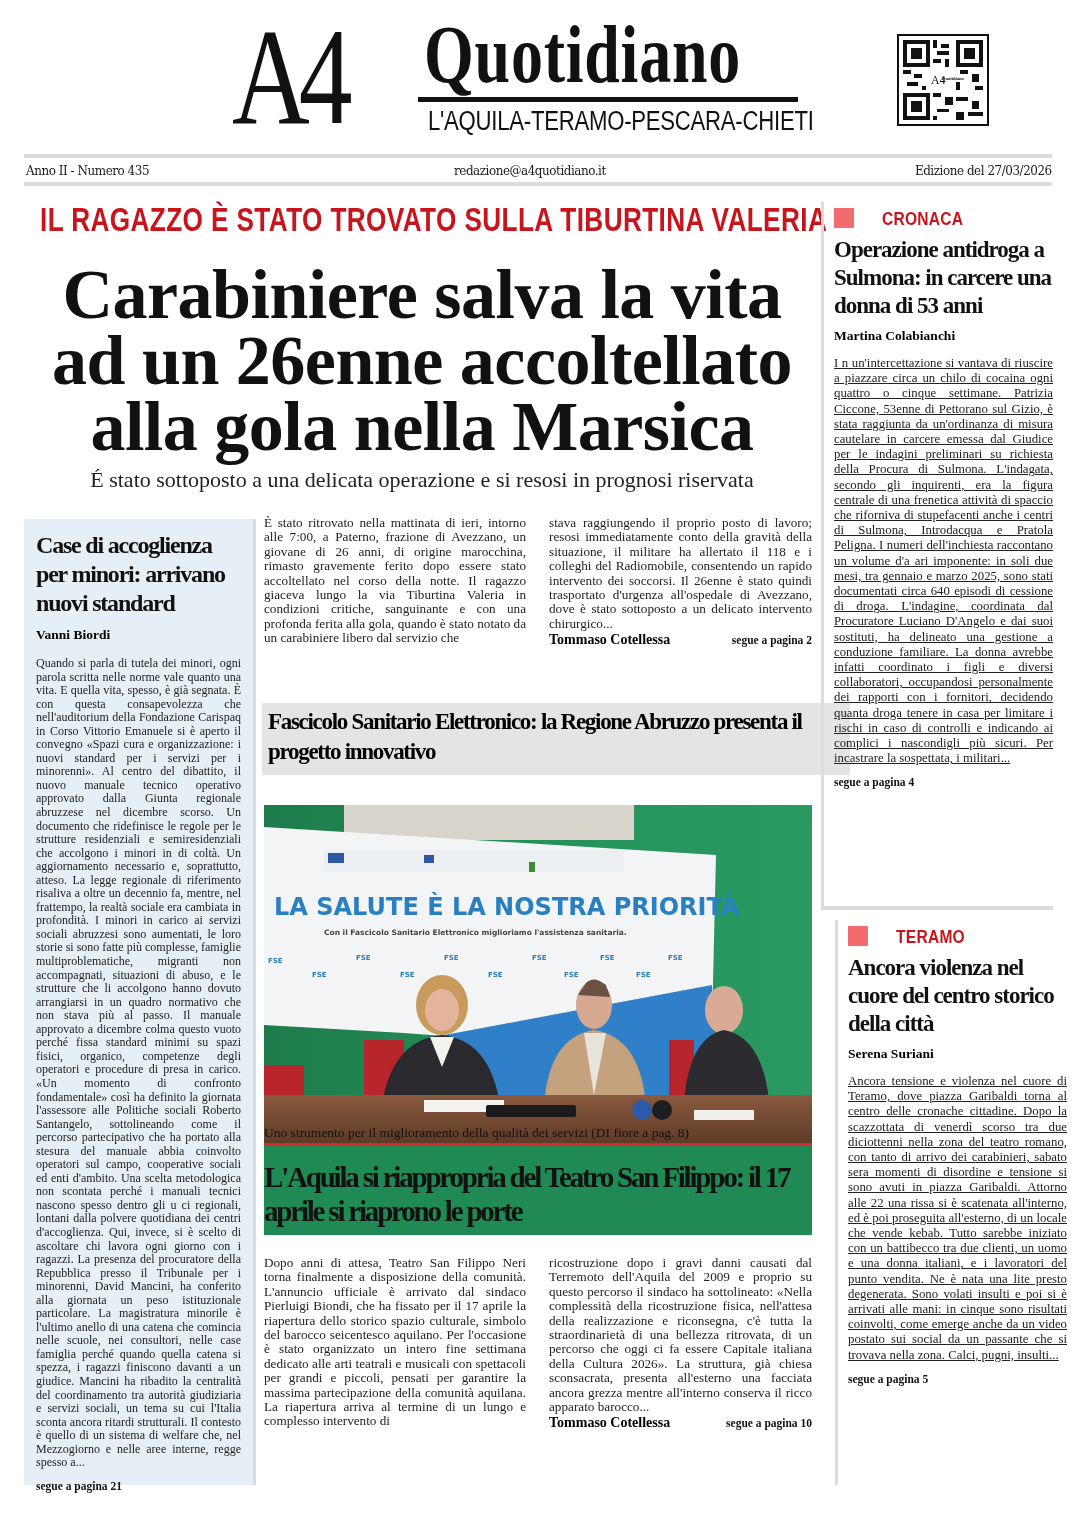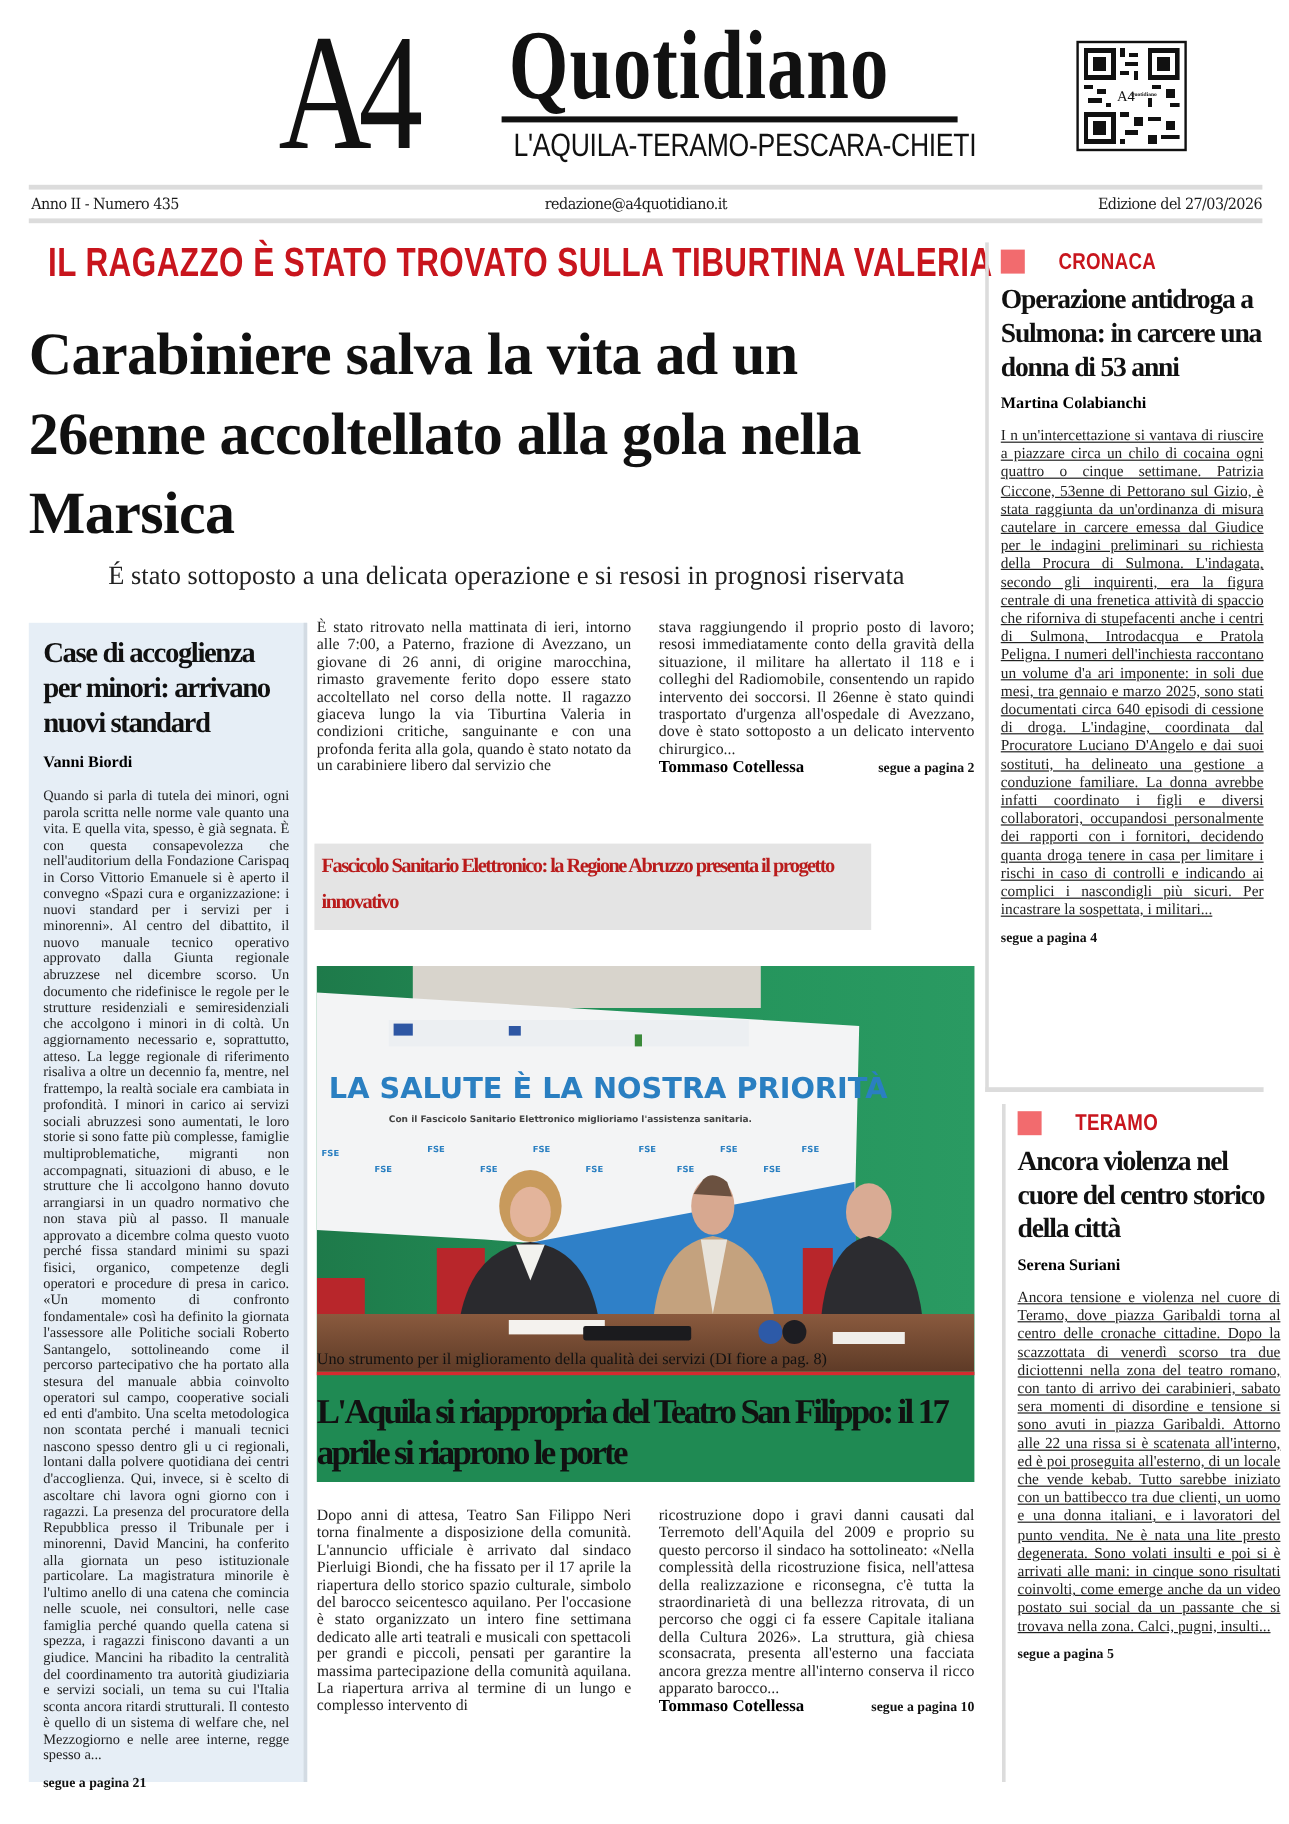--- a/index.html
+++ b/index.html
@@ -16,40 +16,40 @@
   .qr svg { width: 100%; height: 100%; display: block; }
 
   .infobar { position: absolute; left: 24px; top: 154px; width: 1028px; height: 32px; border-top: 4px solid #dcdcdc; border-bottom: 4px solid #dcdcdc; }
   .infobar span { position: absolute; top: 5px; font-size: 13px; font-family: "DejaVu Serif", serif; letter-spacing: -0.5px; transform: scaleX(0.92); transform-origin: left center; }
   .infobar .left { left: 2px; }
   .infobar .mid { left: 430px; }
   .infobar .right { right: 0; transform-origin: right center; }
 
   
   .kicker { position: absolute; left: 40px; top: 198px; width: 770px; font-family: "Liberation Sans", sans-serif; font-weight: 700; font-size: 34px; line-height: 42px; color: #c8151d; white-space: nowrap; transform: scaleX(0.77); transform-origin: left top; letter-spacing: 0.5px; }
-  .lead-title { position: absolute; left: 24px; top: 262px; width: 796px; font-family: "Liberation Serif", serif; font-weight: 700; font-size: 50px; line-height: 66px; color: #111; letter-spacing: -0.5px; }
+  .lead-title { position: absolute; left: 24px; top: 262px; width: 796px; text-align: center; font-family: "Liberation Serif", serif; font-weight: 700; font-size: 70px; line-height: 66px; color: #111; letter-spacing: -0.5px; }
   .lead-sub { position: absolute; left: 24px; top: 466px; width: 796px; text-align: center; font-family: "Liberation Serif", serif; font-size: 22px; line-height: 28px; color: #222; }
 
   .body-text { font-family: "Liberation Serif", serif; font-size: 13.2px; line-height: 14.4px; text-align: justify; color: #222; }
   .byline { font-family: "Liberation Serif", serif; font-weight: 700; font-size: 14px; color: #000000; }
   .segue { font-family: "Liberation Serif", serif; font-weight: 700; font-size: 11.5px; color: #111; text-align: left; }
 
   .lead-col1 { position: absolute; left: 264px; top: 516px; width: 262px; }
   .lead-col2 { position: absolute; left: 549px; top: 516px; width: 263px; }
   .lead-foot { display: flex; justify-content: space-between; align-items: baseline; margin-top: 1px; }
 
   
   .leftbox { position: absolute; left: 24px; top: 519px; width: 232px; height: 966px; background: #e6eef6; border-right: 3px solid #d3dbe3; padding: 12px 12px 0 12px; }
   .leftbox h2 { font-family: "Liberation Serif", serif; font-weight: 700; font-size: 24px; line-height: 29px; letter-spacing: -1.2px; color: #111; margin-bottom: 9px; }
   .leftbox .byline { margin-bottom: 14px; font-size: 13.5px; }
   .leftbox .body-text { font-size: 12px; line-height: 13.55px; }
   .leftbox .segue { margin-top: 10px; }
 
   
-  .fse-title { position: absolute; left: 262px; top: 703px; width: 464px; height: 72px; background: #e4e4e4; padding: 4px 6px; font-family: "Liberation Serif", serif; font-weight: 700; font-size: 17px; line-height: 30px; letter-spacing: -1.3px; color: #b91c1c; }
+  .fse-title { position: absolute; left: 262px; top: 703px; width: 588px; height: 72px; background: #e4e4e4; padding: 4px 6px; font-family: "Liberation Serif", serif; font-weight: 700; font-size: 23px; line-height: 30px; letter-spacing: -1.3px; color: #000000; }
   .photo { position: absolute; left: 264px; top: 784px; width: 548px; height: 430px; overflow: hidden; background: #1f8a53; margin-top: 21px; }
   .caption { position: absolute; left: 264px; top: 1124px; width: 548px; height: 22px; font-family: "Liberation Serif", serif; font-size: 13.5px; line-height: 18px; color: #111; border-bottom: 3px solid #d52a2f; white-space: nowrap; }
 
   
   .teatro-title { position: absolute; left: 264px; top: 1160px; width: 550px; font-family: "Liberation Serif", serif; font-weight: 700; font-size: 29px; line-height: 34px; letter-spacing: -2.2px; color: #111; }
   .teatro-col1 { position: absolute; left: 264px; top: 1256px; width: 262px; }
   .teatro-col2 { position: absolute; left: 549px; top: 1256px; width: 263px; }
 
   
   .rail-box { position: absolute; left: 821px; width: 232px; border-left: 3px solid #dcdcdc; padding-left: 10px; }

